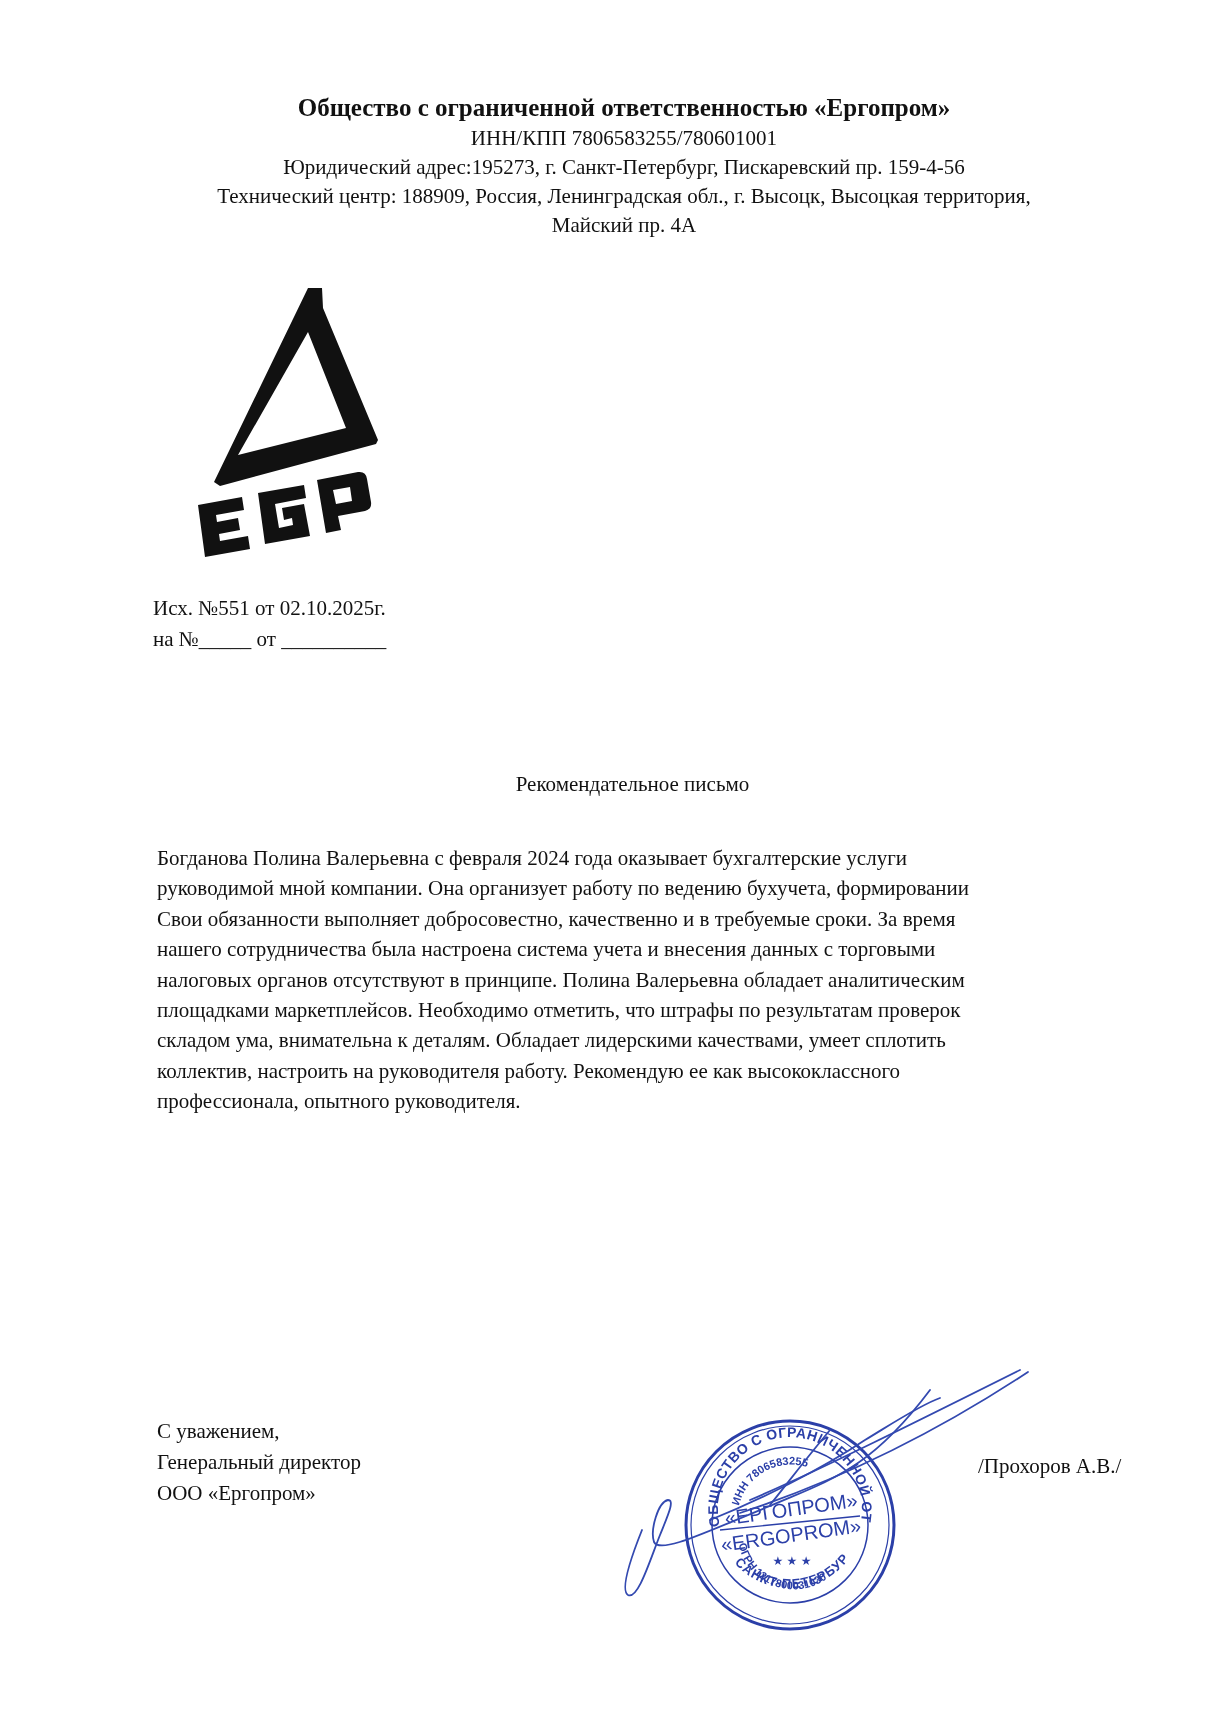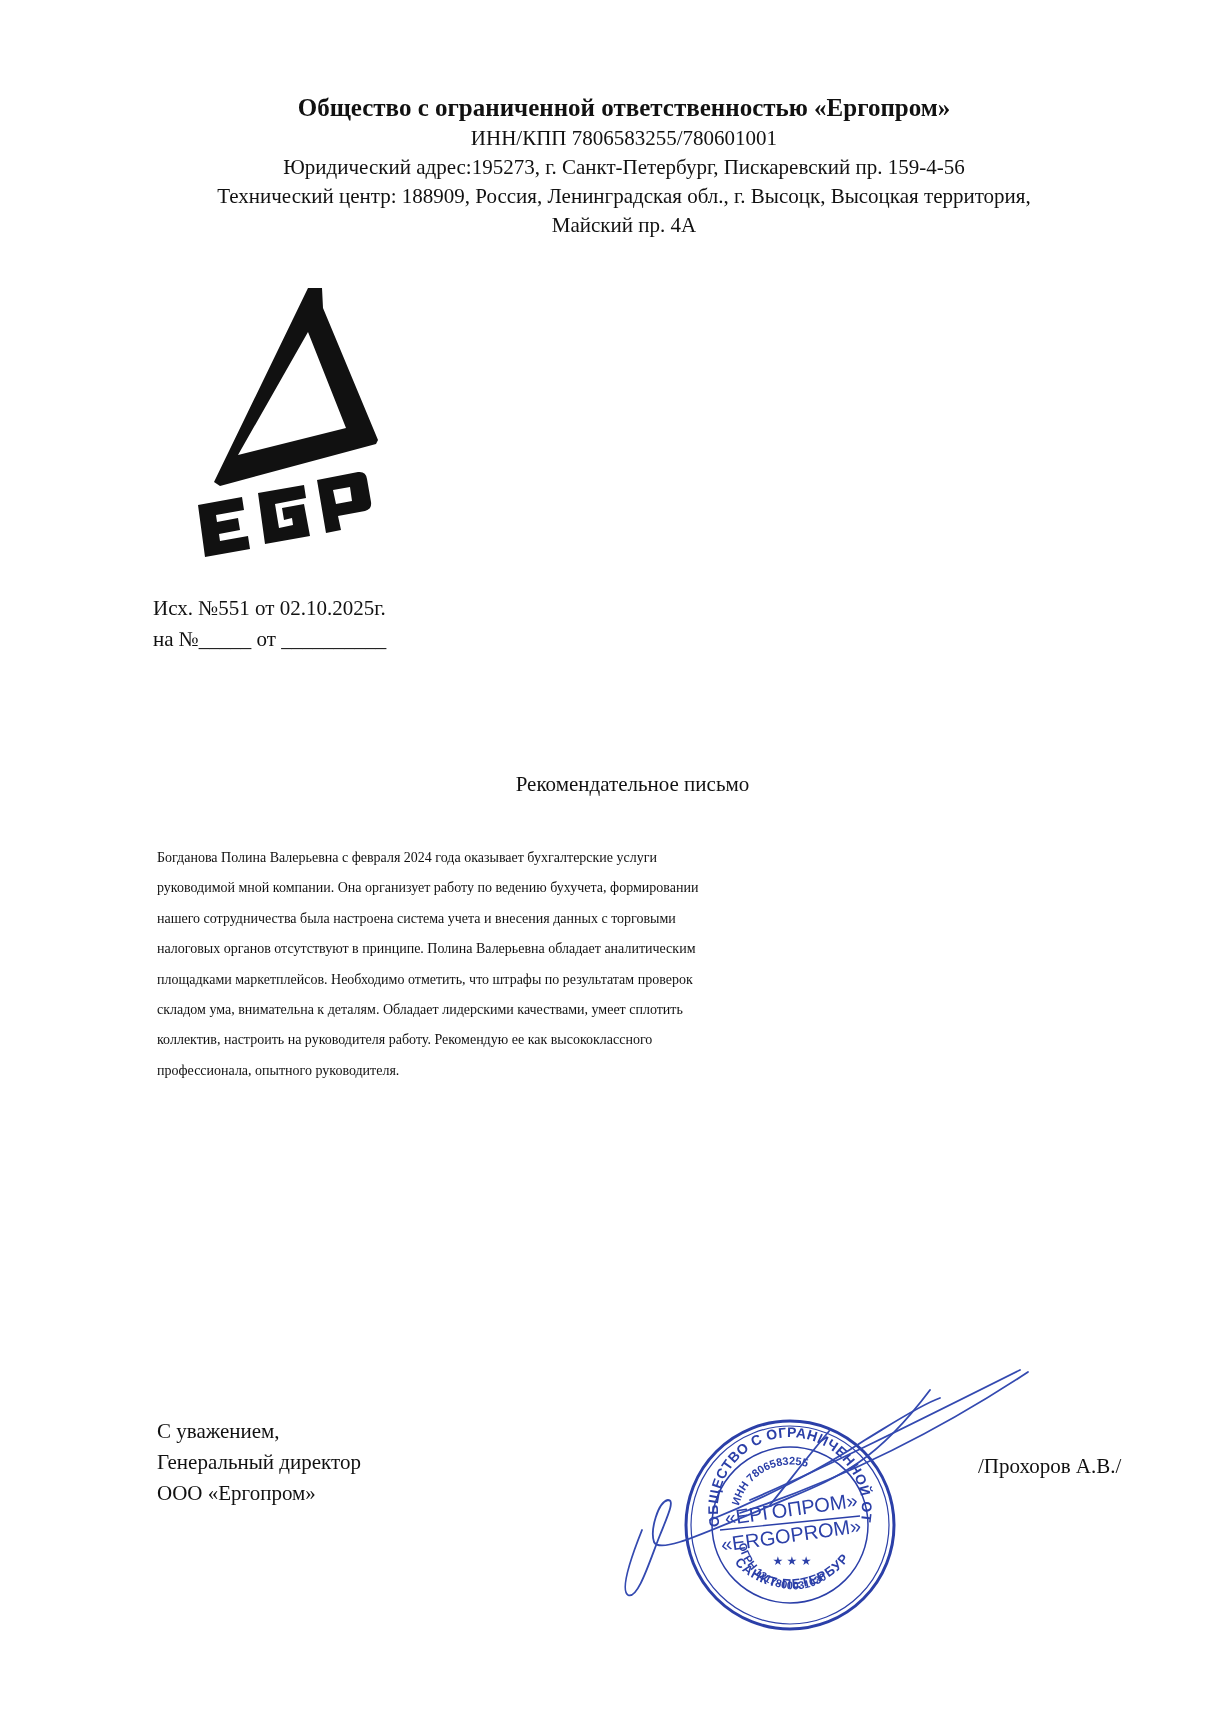--- a/index.html
+++ b/index.html
@@ -6,21 +6,21 @@
   body {
     width: 1218px; height: 1736px; position: relative; overflow: hidden;
     font-family: "Liberation Serif", "DejaVu Serif", serif; color: #111111;
   }
   .header { position: absolute; left: 0; top: 92px; width: 1218px; text-align: center; }
   .header .title { font-size: 25px; font-weight: bold; line-height: 32px; margin-left: 30px; }
   .header .line { font-size: 21px; line-height: 29px; margin-left: 30px; }
   .logo { position: absolute; left: 180px; top: 250px; width: 230px; height: 310px; }
   .refs { position: absolute; left: 153px; top: 593px; font-size: 21px; line-height: 31px; }
   .doc-title { position: absolute; left: 0; top: 750px; width: 1218px; text-align: center; font-size: 21px; line-height: 28px; padding-left: 47px; box-sizing: border-box; margin-top: 20px; }
-  .body-text { position: absolute; left: 157px; top: 843px; width: 960px; font-size: 14px; line-height: 30.4px; }
+  .body-text { position: absolute; left: 157px; top: 843px; width: 960px; font-size: 21px; line-height: 30.4px; }
   .body-text div { white-space: nowrap; }
   .closing { position: absolute; left: 157px; top: 1416px; font-size: 21px; line-height: 31px; }
   .signer { position: absolute; left: 978px; top: 1451px; font-size: 21px; line-height: 31px; }
   .stamp { position: absolute; left: 620px; top: 1330px; width: 440px; height: 320px; }
 </style>
 </head>
 <body>
 
 <div class="header">
   <div class="title">Общество с ограниченной ответственностью «Ергопром»</div>
@@ -45,20 +45,21 @@
 <div class="refs">
   <div>Исх. №551 от 02.10.2025г.</div>
   <div>на №_____ от __________</div>
 </div>
 
 <div class="doc-title">Рекомендательное письмо</div>
 
 <div class="body-text">
   <div>Богданова Полина Валерьевна с февраля 2024 года оказывает бухгалтерские услуги</div>
   <div>руководимой мной компании. Она организует работу по ведению бухучета, формировании</div>
+  <div>Свои обязанности выполняет добросовестно, качественно и в требуемые сроки. За время</div>
   <div>нашего сотрудничества была настроена система учета и внесения данных с торговыми</div>
   <div>налоговых органов отсутствуют в принципе. Полина Валерьевна обладает аналитическим</div>
   <div>площадками маркетплейсов. Необходимо отметить, что штрафы по результатам проверок</div>
   <div>складом ума, внимательна к деталям. Обладает лидерскими качествами, умеет сплотить</div>
   <div>коллектив, настроить на руководителя работу. Рекомендую ее как высококлассного</div>
   <div>профессионала, опытного руководителя.</div>
 </div>
 
 <div class="closing">
   <div>С уважением,</div>

